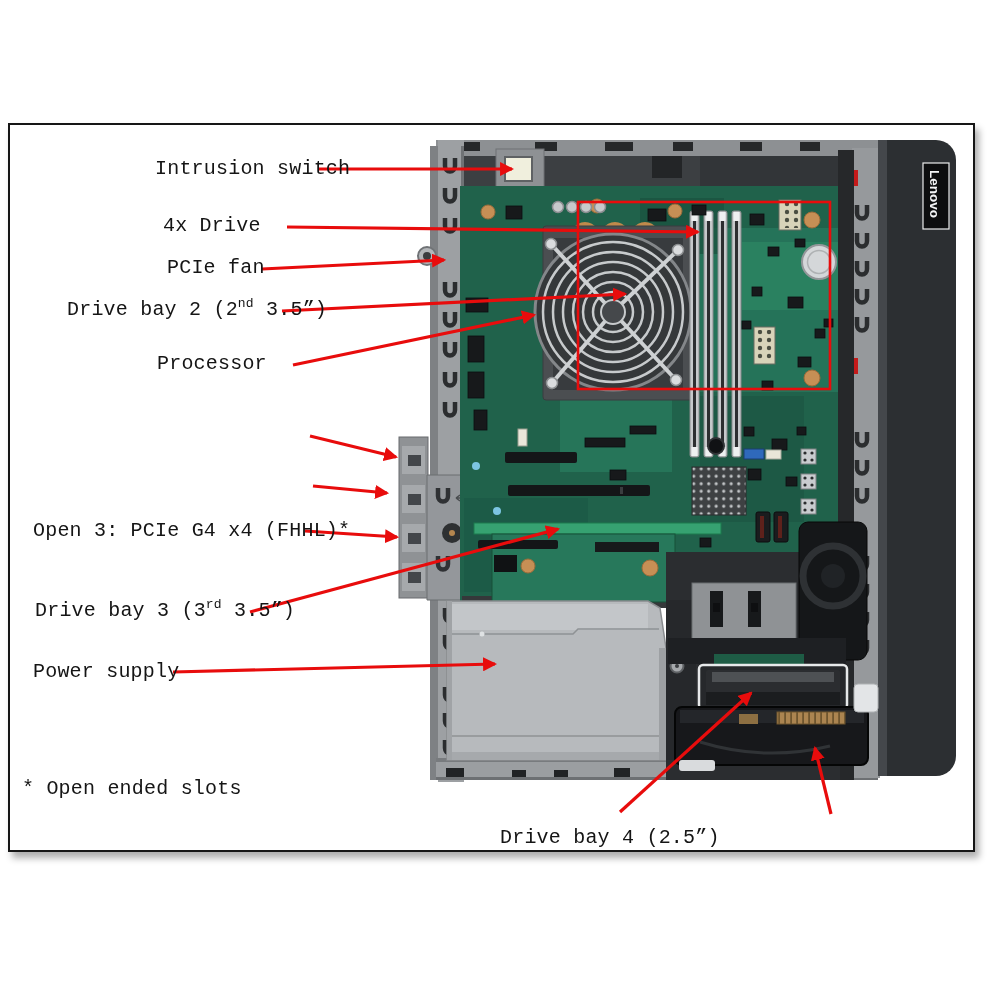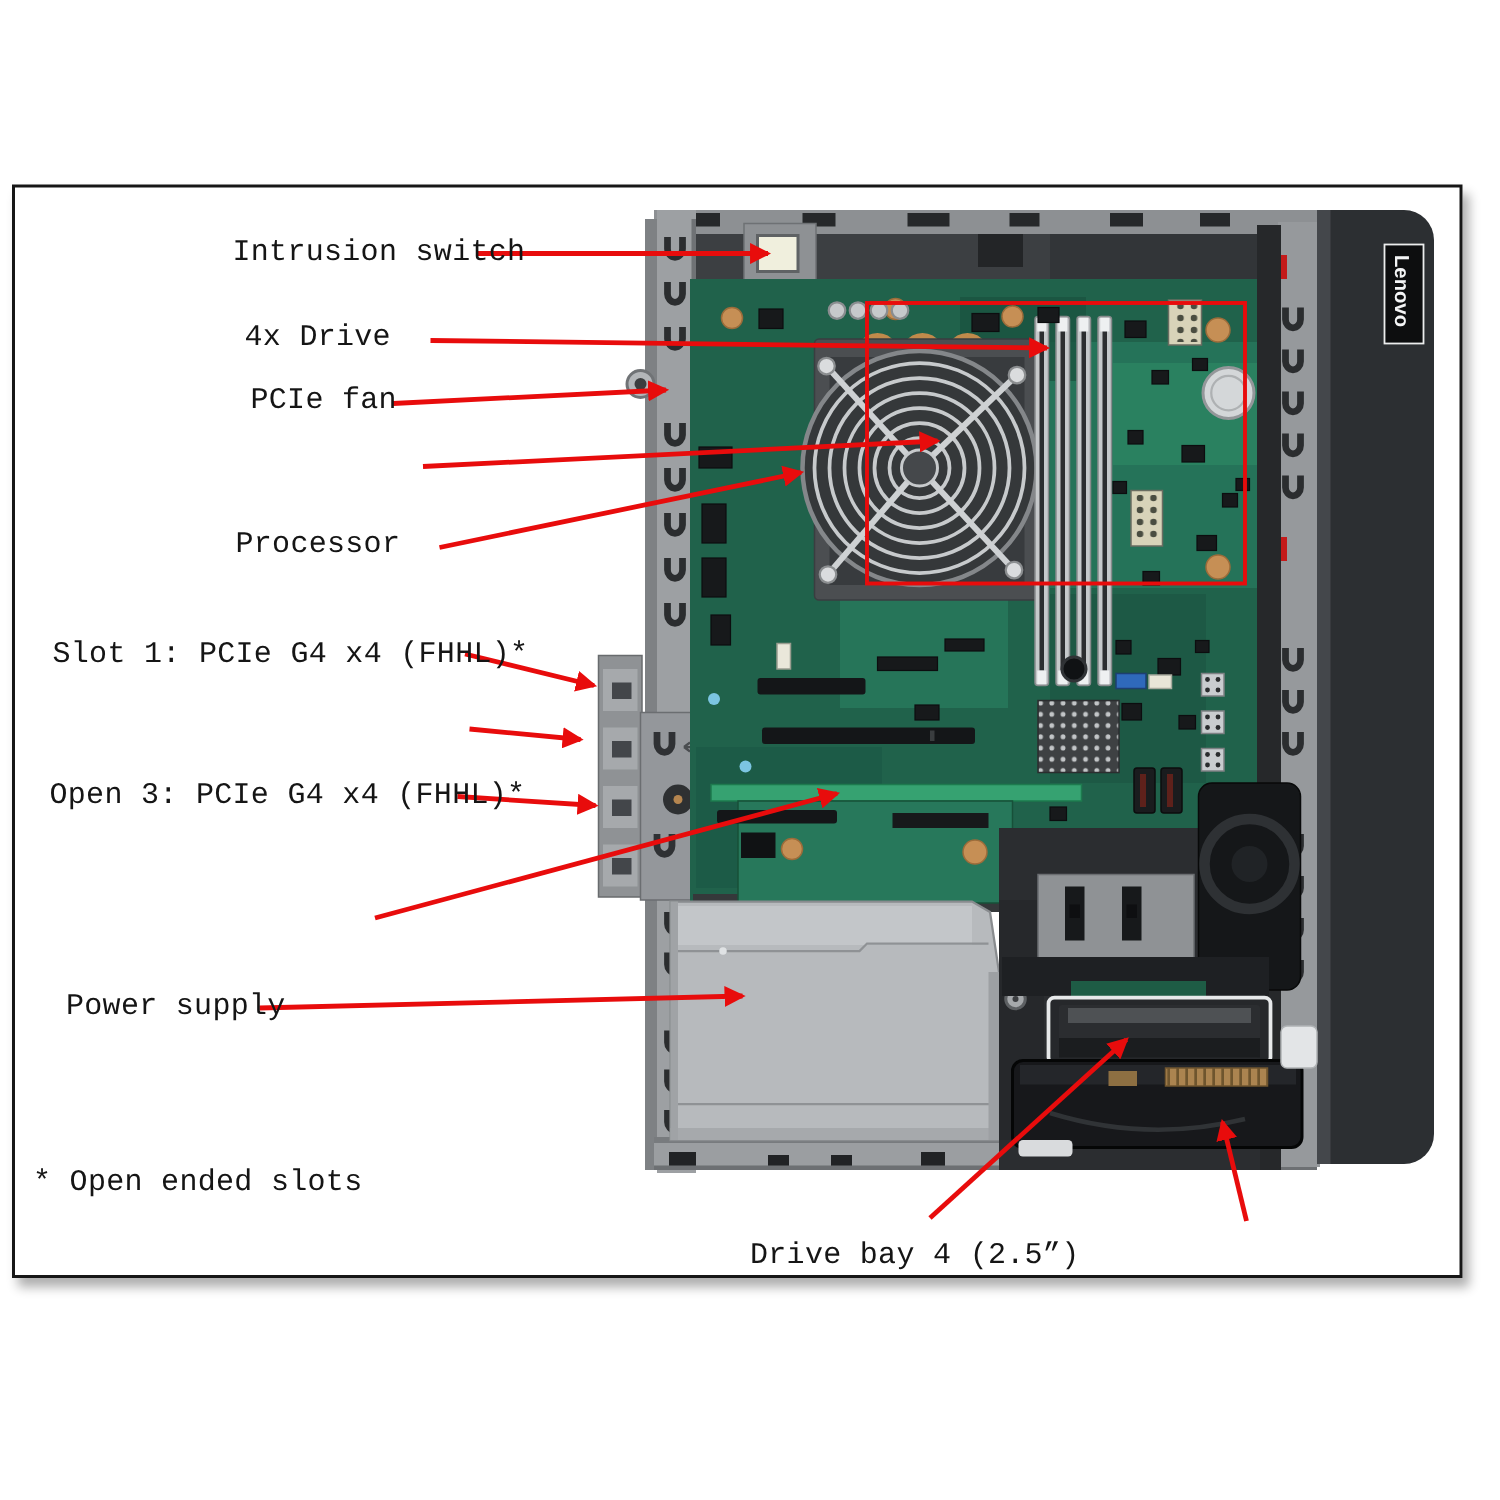--- a/index.html
+++ b/index.html
@@ -388,19 +388,24 @@
       <line x1="250" y1="612" x2="558" y2="529" marker-end="url(#ah)"></line>
       <line x1="173" y1="672" x2="495" y2="664" marker-end="url(#ah)"></line>
       <line x1="620" y1="812" x2="751" y2="693" marker-end="url(#ah)"></line>
       <line x1="831" y1="814" x2="815" y2="748" marker-end="url(#ah)"></line>
     </g>
   </svg>
 
   <div class="label" style="left:155px;top:157px">Intrusion switch</div>
   <div class="label" style="left:163px;top:214px">4x Drive</div>
   <div class="label" style="left:167px;top:256px">PCIe fan</div>
+  <div class="label" style="left:67px;top:298px">
+    <span>Drive bay 2 (2</span><sup>nd</sup><span> 3.5”)</span>
+  </div>
   <div class="label" style="left:157px;top:352px">Processor</div>
-  <div class="label" style="left:35px;top:425px">Slot 1: PCIe G4 x4 (FHHL)*</div>
   <div class="label" style="left:33px;top:519px">Open 3: PCIe G4 x4 (FHHL)*</div>
-  <div class="label" style="left:44px;top:660px">Power supply</div>
+  <div class="label" style="left:35px;top:599px">
+    <span>Drive bay 3 (3</span><sup>rd</sup><span> 3.5”)</span>
+  </div>
+  <div class="label" style="left:33px;top:660px">Power supply</div>
   <div class="label" style="left:22px;top:777px">* Open ended slots</div>
   <div class="label" style="left:500px;top:826px">Drive bay 4 (2.5”)</div>
 </div>
 
 </body></html>

